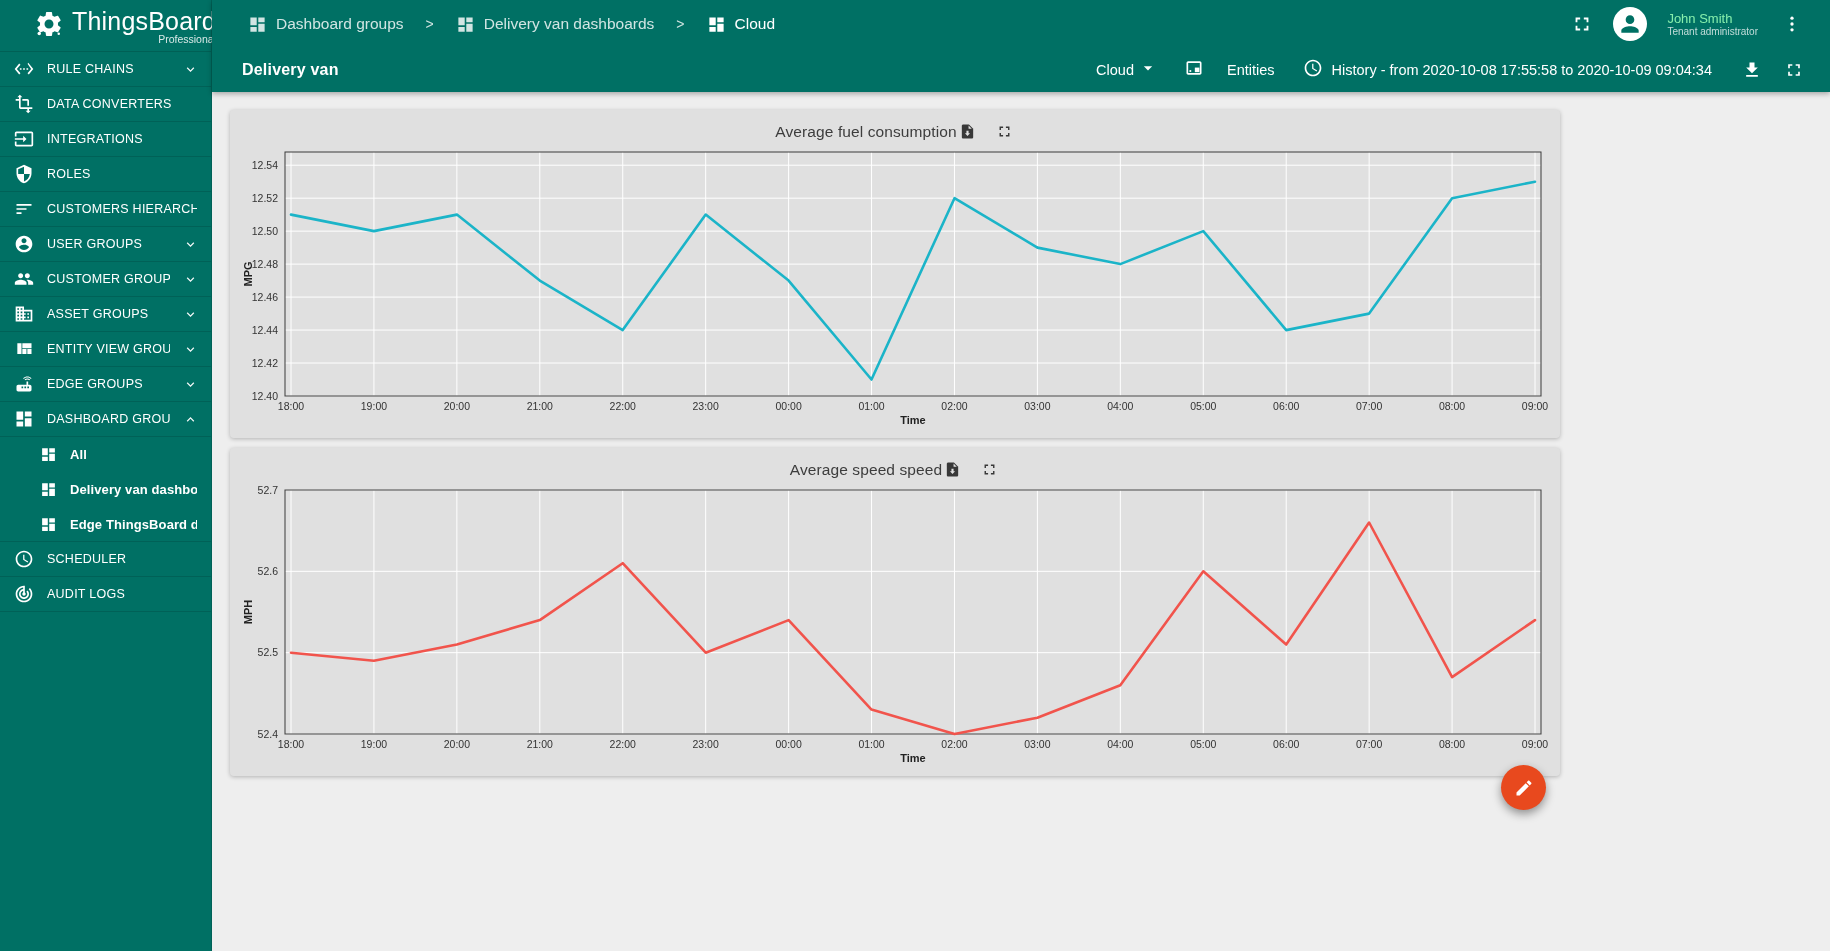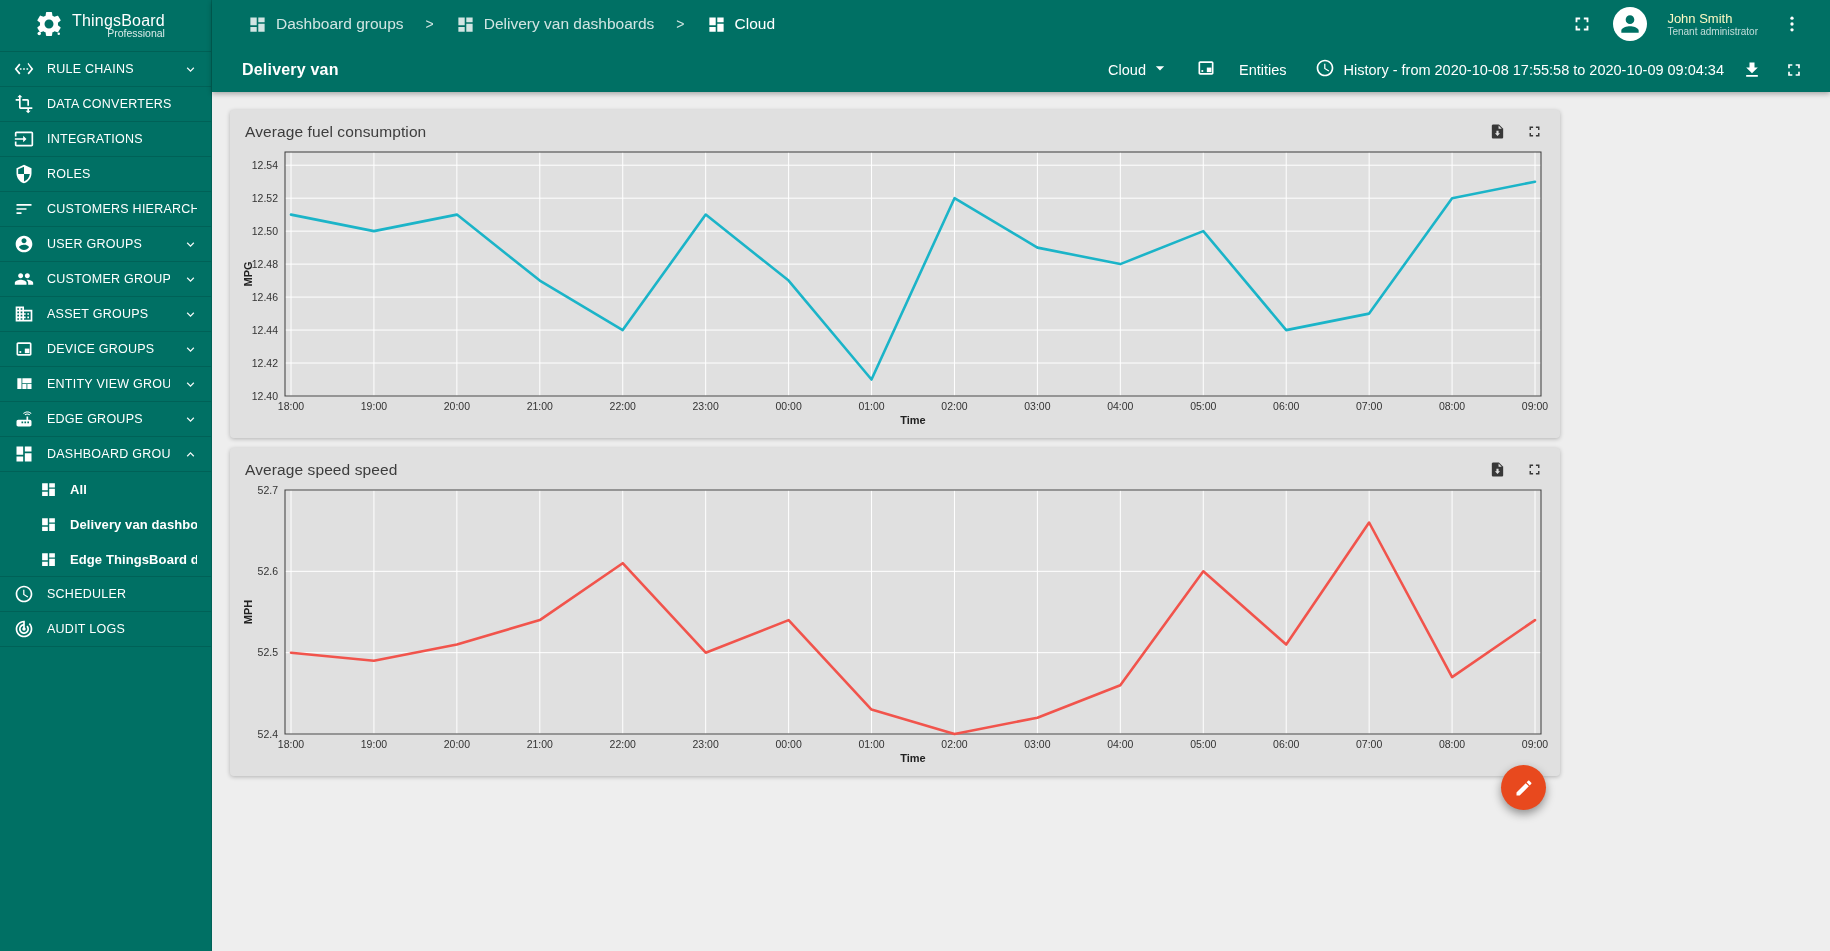--- a/index.html
+++ b/index.html
@@ -6,21 +6,21 @@
   html,body { width: 1830px; height: 951px; overflow: hidden; }
   body { font-family: "Liberation Sans", sans-serif; background: #eeeeee; display: flex; }
 
   
   .sidebar { width: 212px; min-width: 212px; height: 100%; background: #007064;
              border-right: 1px solid rgba(0,0,0,0.12); color: #fff; display: flex; flex-direction: column; }
   .logo { height: 52px; display: flex; align-items: center; gap: 8px; padding-left: 34px;
           border-bottom: 1px solid rgba(0,0,0,0.14); }
   .logo svg { flex: 0 0 auto; }
   .logo-text { display: flex; flex-direction: column; align-items: flex-end; }
-  .logo-title { font-size: 16px; font-weight: 400; letter-spacing: .2px; }
+  .logo-title { font-size: 25px; font-weight: 400; letter-spacing: .2px; }
   .logo-sub { font-size: 10.5px; color: rgba(255,255,255,.85); margin-top: -3px; margin-left: 28px; }
   .nav { flex: 1; overflow: hidden; }
   .menu-item { height: 35px; display: flex; align-items: center; gap: 13px; padding: 0 14px;
                border-bottom: 1px solid rgba(0,0,0,0.13); cursor: pointer; }
   .mi-icon { width: 20px; height: 20px; display: flex; align-items: center; justify-content: center; }
   .mi-label { font-size: 12.5px; font-weight: 500; letter-spacing: .25px; flex: 1;
               white-space: nowrap; overflow: hidden; }
   .mi-chev { width: 14px; height: 14px; opacity: .95; }
   .menu-sub .mi-icon { width: 17px; height: 17px; margin-left: 26px; }
   .menu-sub { border-bottom: none; }
@@ -34,37 +34,37 @@
   .crumbs { display: flex; align-items: center; gap: 14px; flex: 1; }
   .crumb { display: flex; align-items: center; gap: 9px; cursor: pointer; color: rgba(255,255,255,.82); }
   .crumb.current { color: #ffffff; }
   .crumb-label { font-size: 15.5px; }
   .crumb-sep { color: rgba(255,255,255,.82); font-size: 14px; padding: 0 8px; }
   .iconbtn { background: none; border: none; color: #fff; cursor: pointer; display: flex;
              align-items: center; justify-content: center; padding: 4px; }
   .avatar { width: 34px; height: 34px; border-radius: 50%; background: #fff; display: flex;
             align-items: center; justify-content: center; margin-left: 6px; cursor: pointer; }
   .user-block { display: flex; flex-direction: column; margin: 0 10px 0 10px; cursor: pointer; }
-  .user-name { font-size: 13px; color: #fef9c3; }
+  .user-name { font-size: 13px; color: #86efac; }
   .user-role { font-size: 10px; color: rgba(255,255,255,.75); }
 
   .row2 { height: 44px; display: flex; align-items: center; padding: 0 22px 0 30px; }
   .dash-title { font-size: 16px; font-weight: 700; letter-spacing: .2px; flex: 1; }
   .state-select { display: flex; align-items: center; gap: 4px; cursor: pointer; margin-right: 26px; }
   .state-label { font-size: 14.5px; }
   .entities-btn { display: flex; align-items: center; gap: 23px; cursor: pointer; margin-right: 28px; }
   .entities-label { font-size: 14.5px; }
-  .history-btn { display: flex; align-items: center; gap: 9px; cursor: pointer; margin-right: 14px; }
+  .history-btn { display: flex; align-items: center; gap: 9px; cursor: pointer; margin-right: 26px; }
   .history-label { font-size: 14.5px; }
 
   
   .content { flex: 1; position: relative; background: #eeeeee; padding: 18px 0 0 18px; overflow: hidden; }
   .card { width: 1330px; background: #e0e0e0; border-radius: 4px; box-shadow: 0 1px 4px rgba(0,0,0,0.25);
           margin-bottom: 10px; padding: 9px 9px 4px 9px; }
-  .card-head { display: flex; align-items: center; justify-content: space-between; padding: 2px 6px 2px 6px; }
+  .card-head { display: flex; align-items: center; justify-content: center; padding: 2px 6px 2px 6px; }
   .card-title { font-size: 15.5px; color: #3d3d3d; letter-spacing: .1px; }
   .card-actions { display: flex; align-items: center; gap: 16px; color: #383838; }
   .card-actions .iconbtn { color: #383838; padding: 2px; }
   .chart-wrap { margin-top: 2px; }
   svg text { font-family: "Liberation Sans", sans-serif; }
 
   .fab { position: absolute; left: 1289px; top: 673px; width: 45px; height: 45px; border-radius: 50%;
          border: none; background: #e8491e; color: #fff; display: flex; align-items: center;
          justify-content: center; cursor: pointer; box-shadow: 0 4px 10px rgba(0,0,0,0.4); }
 </style>
@@ -149,33 +149,20 @@
             <path d="M7.41 8.59 12 13.17l4.59-4.58L18 10l-6 6-6-6 1.41-1.41z"></path>
           </svg></span>
       </div>
       <div class="menu-item">
         <span class="mi-icon">
           <svg viewBox="0 0 24 24" width="20" height="20" fill="currentColor">
             <path d="M12 7V3H2v18h20V7H12zM6 19H4v-2h2v2zm0-4H4v-2h2v2zm0-4H4V9h2v2zm0-4H4V5h2v2zm4 12H8v-2h2v2zm0-4H8v-2h2v2zm0-4H8V9h2v2zm0-4H8V5h2v2zm10 12h-8v-2h2v-2h-2v-2h2v-2h-2V9h8v10zm-2-8h-2v2h2v-2zm0 4h-2v2h2v-2z"></path>
           </svg>
         </span>
         <span class="mi-label">ASSET GROUPS</span>
-        <span class="mi-chev"><svg viewBox="0 0 24 24" width="15" height="15" fill="currentColor">
-            <path d="M7.41 8.59 12 13.17l4.59-4.58L18 10l-6 6-6-6 1.41-1.41z"></path>
-          </svg></span>
-      </div>
-      <div class="menu-item">
-        <span class="mi-icon">
-          <svg viewBox="0 0 24 24" width="20" height="20" fill="currentColor">
-            <path d="M5 4h14c1.1 0 2 .9 2 2v12c0 1.1-.9 2-2 2H5c-1.1 0-2-.9-2-2V6c0-1.1.9-2 2-2zm0 2v12h14V6H5z"></path>
-            <rect x="13" y="11.5" width="5.5" height="5.5"></rect>
-            <circle cx="7.6" cy="15.6" r="1.3"></circle>
-          </svg>
-        </span>
-        <span class="mi-label">DEVICE GROUPS</span>
         <span class="mi-chev"><svg viewBox="0 0 24 24" width="15" height="15" fill="currentColor">
             <path d="M7.41 8.59 12 13.17l4.59-4.58L18 10l-6 6-6-6 1.41-1.41z"></path>
           </svg></span>
       </div>
       <div class="menu-item">
         <span class="mi-icon">
           <svg viewBox="0 0 24 24" width="20" height="20" fill="currentColor">
             <path d="M10 18h5v-6h-5v6zm-6 0h5V5H4v13zm12 0h5v-6h-5v6zM10 5v6h11V5H10z"></path>
           </svg>
         </span>

